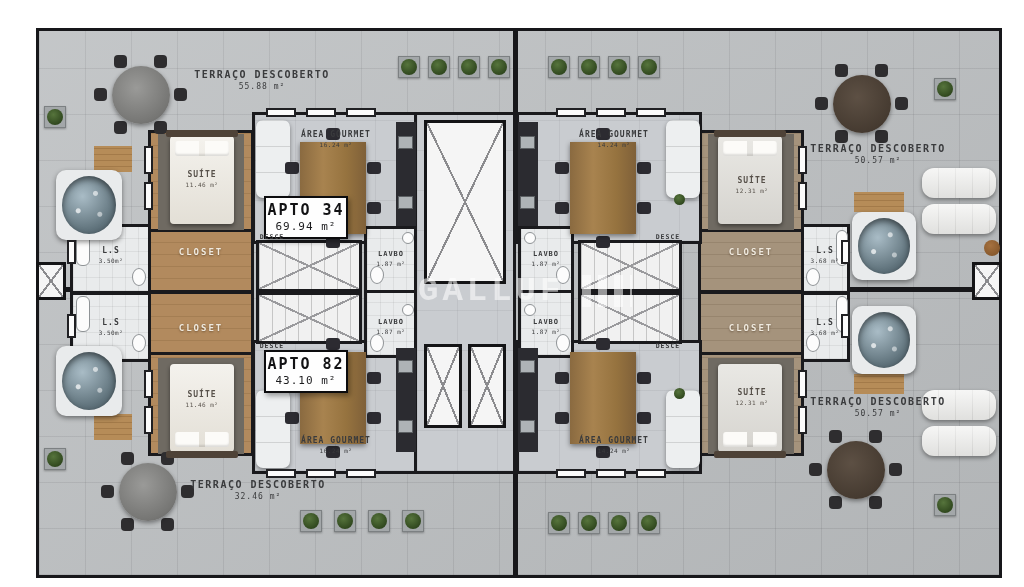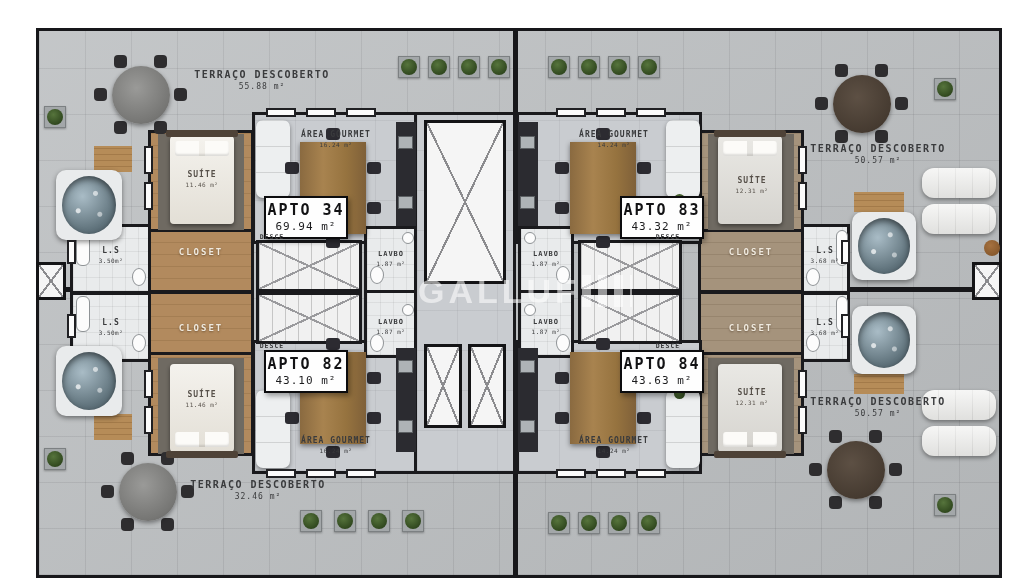--- a/index.html
+++ b/index.html
@@ -47,21 +47,21 @@
 .t-name{font-size:8px;font-weight:bold;letter-spacing:1px}
 .fs7{font-size:7px}
 .t-area{font-size:6px;letter-spacing:.5px;margin-top:1px}
 .t-suite{color:#57514a}
 .t-light{color:#efe9de;text-shadow:0 1px 2px rgba(60,40,20,.5);font-size:9px;font-weight:bold;letter-spacing:2px}
 .t-desce{font-size:6.5px;font-weight:bold;letter-spacing:1px;z-index:26}
 .apto{position:absolute;width:84px;background:#fefefe;border:2px solid #0c0c0e;text-align:center;padding:3px 0 4px;box-shadow:2px 3px 5px rgba(0,0,0,.35);z-index:25;white-space:nowrap}
 .apto-nm{font-size:15px;font-weight:bold;letter-spacing:2px;color:#121214}
 .apto-ar{font-size:11px;letter-spacing:1px;color:#1b1b1d;margin-top:1px}
 .wm{position:absolute;z-index:40;pointer-events:none}
-.wm-brand{font-family:Liberation Sans, sans-serif;font-weight:bold;font-size:34px;letter-spacing:4px;color:rgba(255,255,255,.55)}
+.wm-brand{font-family:Liberation Mono, monospace;font-weight:bold;font-size:34px;letter-spacing:4px;color:rgba(255,255,255,.55)}
 .wm-bars{position:absolute;background:repeating-linear-gradient(90deg,rgba(255,255,255,.55) 0 9px,transparent 9px,transparent 16px);z-index:40}
 .wm-sub{font-family:"Liberation Sans",sans-serif;font-size:16px;letter-spacing:15px;color:rgba(255,255,255,.5)}
 </style>
 </head>
 <body>
 
 <div class="canvas">
 
   <div class="slab" style="left:36px;top:28px;width:966px;height:550px"></div>
 
@@ -335,25 +335,17 @@
   <div class="t t-desce" style="left:668px;top:342px">DESCE</div>
 
   <div class="apto" style="left:264px;top:196px">
     <div class="apto-nm">APTO 34</div>
     <div class="apto-ar">69.94 m²</div>
   </div>
   <div class="apto" style="left:264px;top:350px">
     <div class="apto-nm">APTO 82</div>
     <div class="apto-ar">43.10 m²</div>
   </div>
-  <div class="apto" style="left:620px;top:196px">
-    <div class="apto-nm">APTO 83</div>
-    <div class="apto-ar">43.32 m²</div>
-  </div>
-  <div class="apto" style="left:620px;top:350px">
-    <div class="apto-nm">APTO 84</div>
-    <div class="apto-ar">43.63 m²</div>
-  </div>
 
   <div class="wm wm-brand" style="left:418px;top:272px">GALLUF</div>
   <div class="wm-bars" style="left:582px;top:275px;width:50px;height:32px;position:absolute"></div>
 
 </div>
 
 </body></html>

